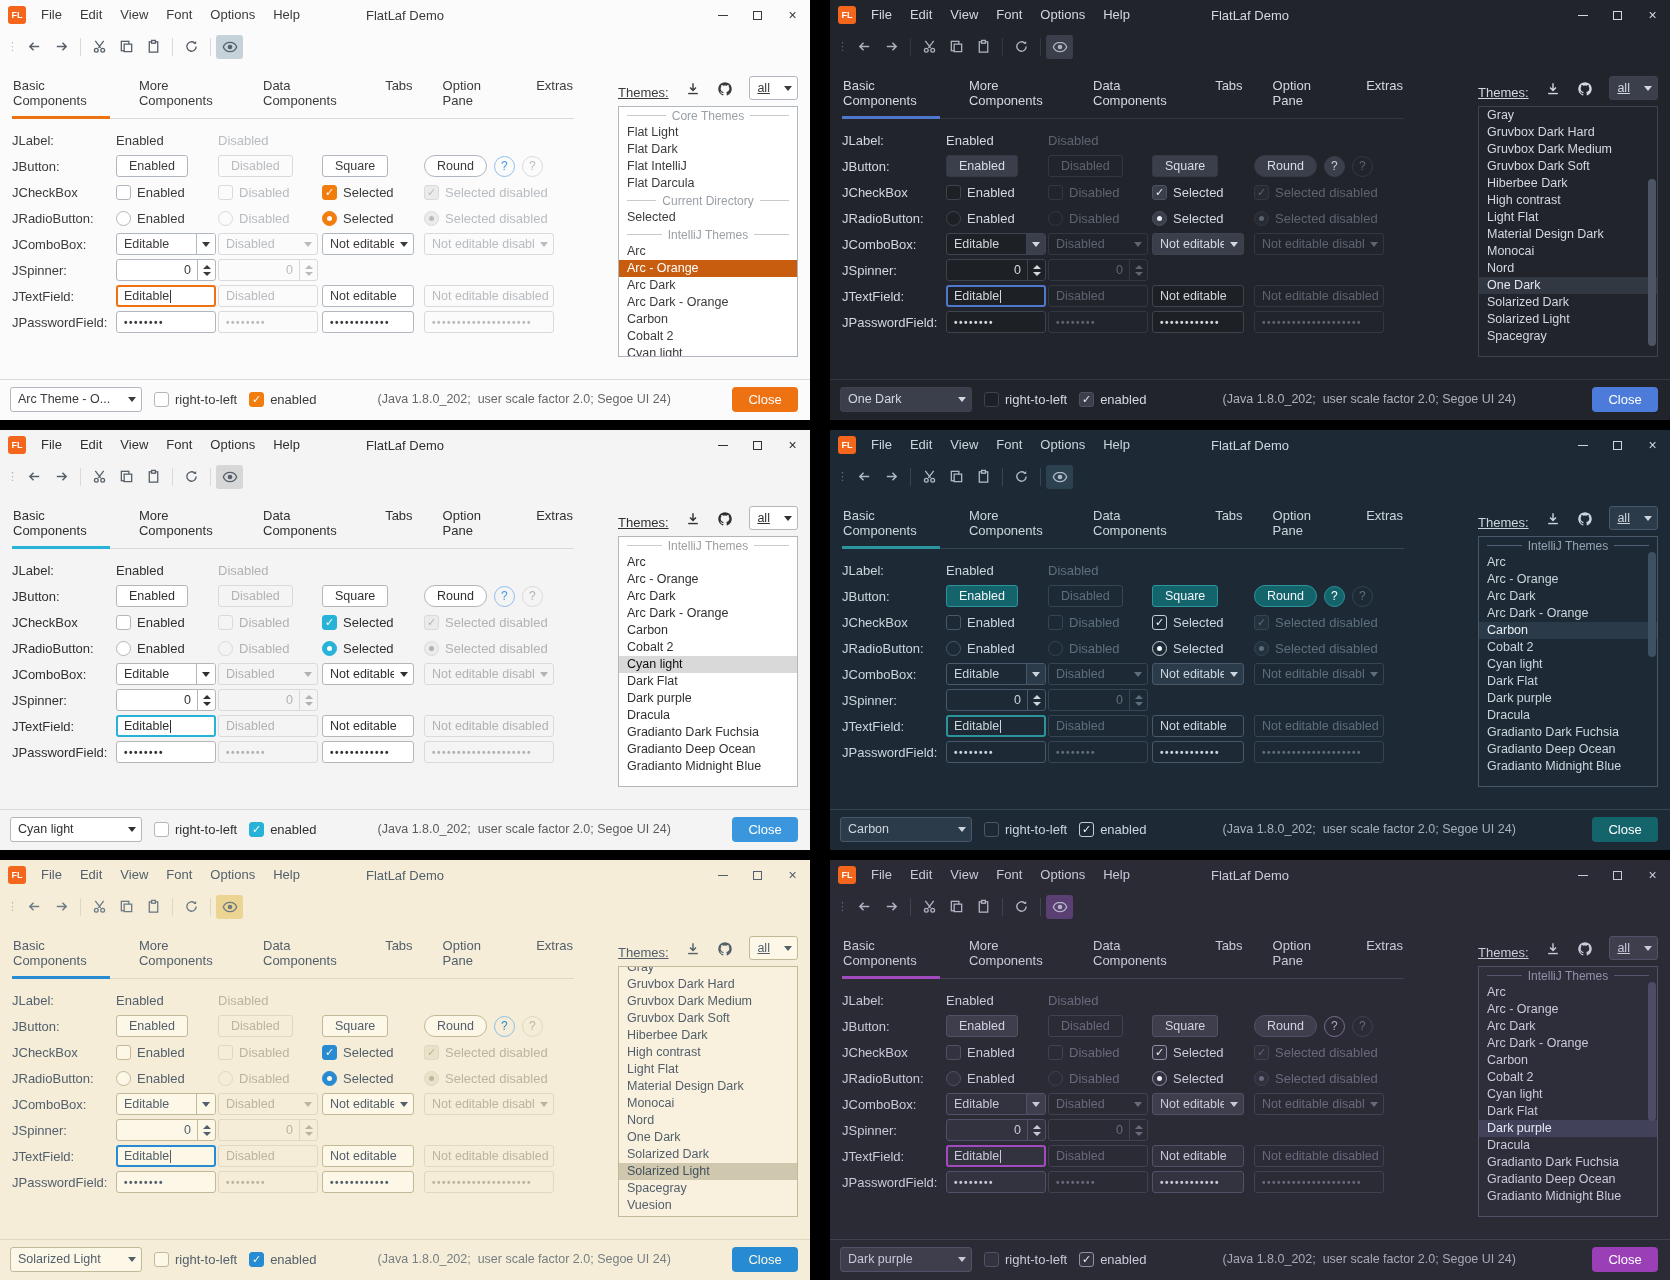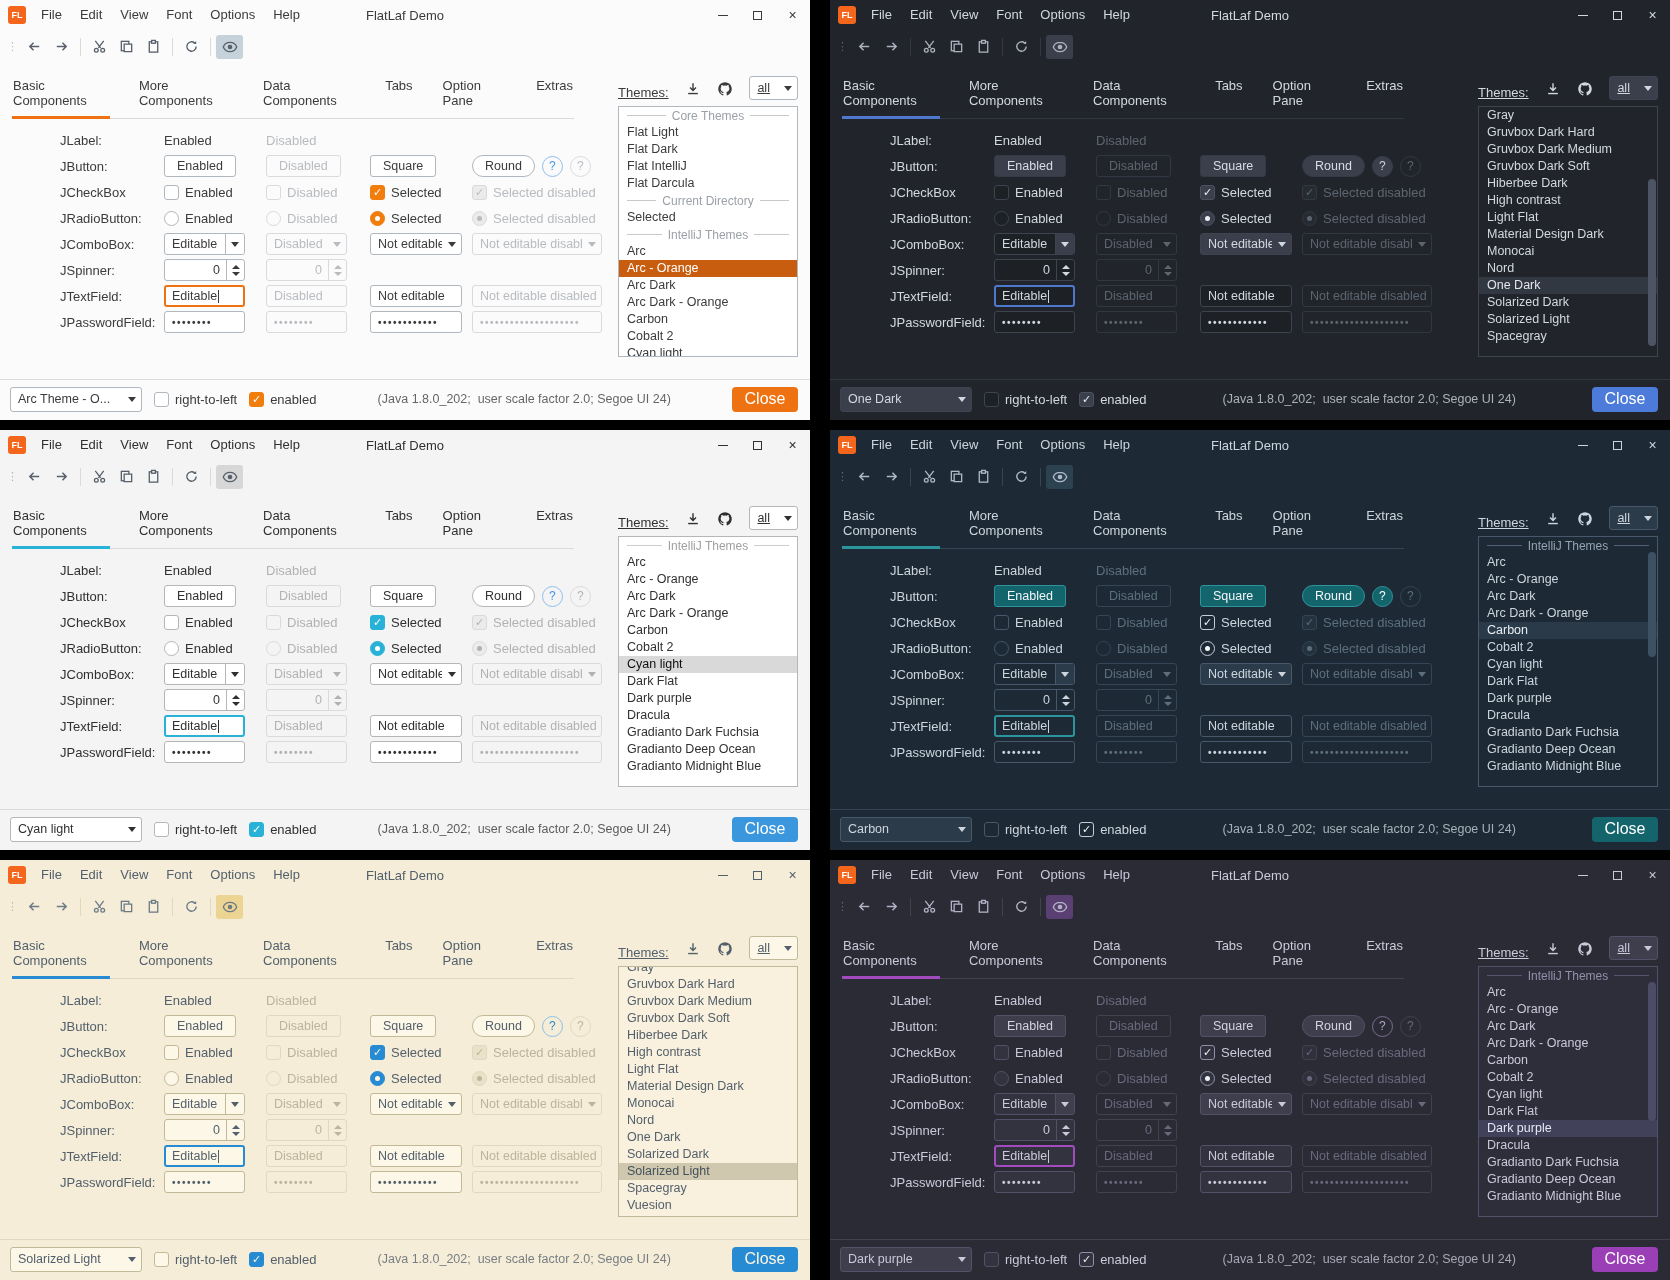--- a/index.html
+++ b/index.html
@@ -33,21 +33,21 @@
   .tbtn.toggled { background:var(--toggle-bg); }
   .tbtn svg { display:block; }
   .tsep { width:1px; height:18px; background:var(--border-dim); margin:0 5px; }
   
   .content { flex:1; display:flex; padding:0 12px; min-height:0; }
   .leftcol { width:562px; flex:none; display:flex; flex-direction:column; }
   .tabs { display:flex; gap:28px; margin-top:13px; border-bottom:1px solid var(--border-dim); }
   .tab { padding:2px 1px 8px 1px; border-bottom:3px solid transparent; margin-bottom:-1px; }
   .tab.sel { border-bottom-color:var(--accent); }
   .cgrid { display:grid; grid-template-columns:104px 102px 104px 102px 140px; row-gap:4px;
-           margin-top:10px; align-items:center;margin-left:48px; }
+           margin-top:10px; align-items:center; }
   .cgrid > div { height:22px; display:flex; align-items:center; }
   .rowlab { color:var(--fg); }
   .dim { color:var(--fg-dim); }
   
   .btn { height:22px; padding:0 12px; border-radius:3px; background:var(--btn-bg); color:var(--btn-fg);
          border:1px solid var(--btn-border); display:inline-flex; align-items:center; justify-content:center; font-size:12.5px; }
   .btn.disabled { background:var(--bg); border-color:var(--border-dim); color:var(--fg-dim); }
   .btn.round { border-radius:11px; }
   .help { width:21px; height:21px; border-radius:50%; border:1.5px solid var(--help-border); background:var(--help-bg);
           color:var(--help-fg); display:inline-flex; align-items:center; justify-content:center; font-size:12px; }
@@ -65,21 +65,21 @@
   .radio.sel { background:var(--check-bg); border-color:var(--check-border); }
   .radio.sel::after { content:""; width:5px; height:5px; border-radius:50%; background:var(--check-glyph); }
   .radio.disabled { border-color:var(--border-dim); background:var(--bg); }
   .radio.sel.disabled { background:var(--check-dis-bg); }
   .radio.sel.disabled::after { background:var(--fg-dim); }
   .field { height:22px; border:1px solid var(--border); border-radius:3px; background:var(--field-bg);
            padding:0 7px; display:inline-flex; align-items:center; font-size:12.5px; color:var(--fg); overflow:hidden; white-space:nowrap; }
   .field.disabled { background:var(--bg); border-color:var(--border-dim); color:var(--fg-dim); }
   .field.focus { border:2px solid var(--accent); padding:0 6px; }
   .caret { width:1px; height:13px; background:var(--fg); margin-left:1px; flex:none; }
-  .w1 { width:81px; } .w3 { width:92px; } .w4 { width:130px; }
+  .w1 { width:100px; } .w3 { width:92px; } .w4 { width:130px; }
   .combo { padding-right:0; }
   .combo .ct { flex:1; overflow:hidden; }
   .combo .ca { width:19px; align-self:stretch; display:flex; align-items:center; justify-content:center; flex:none; }
   .combo.editable .ca { border-left:1px solid var(--border); background:var(--combo-bg); }
   .combo.notedit { background:var(--combo-bg); }
   .combo.disabled .ca { border-left-color:var(--border-dim); background:transparent; }
   .tri-d { width:0; height:0; border-left:4px solid transparent; border-right:4px solid transparent; border-top:5px solid currentColor; }
   .spin { padding-right:0; }
   .spin .sv { flex:1; text-align:right; padding-right:6px; }
   .spin .sb { width:18px; align-self:stretch; border-left:1px solid var(--border); display:flex; flex-direction:column;
@@ -101,21 +101,21 @@
   .list-sep { height:17px; display:flex; align-items:center; gap:6px; padding:0 8px; color:var(--sep-fg); font-size:12px; white-space:nowrap; }
   .list-sep .line { flex:1; height:1px; background:var(--sep-line); min-width:8px; }
   .scroll-thumb { position:absolute; right:1px; width:8px; background:var(--scroll-thumb); border-radius:4px; }
   
   .statusbar { flex:none; height:41px; border-top:1px solid var(--border-dim); margin:6px 0 0 0;
                display:flex; align-items:center; gap:12px; padding:0 12px 2px 10px; }
   .selcombo { width:132px; height:25px; }
   .sbcheck { display:flex; align-items:center; gap:6px; }
   .status { margin:0 auto; font-size:12.5px; opacity:.78; white-space:pre; }
   .closebtn { width:66px; height:25px; border-radius:4px; border:none; background:var(--close-bg); color:var(--close-fg);
-              display:flex; align-items:center; justify-content:center; font-size:16px; }
+              display:flex; align-items:center; justify-content:center; font-size:13px; }
 </style>
 </head>
 <body>
 
 <div id="grid">
     <div class="panel" style="--bg: #fbfbfb; --field-bg: #ffffff; --combo-bg: #ffffff; --btn-bg: #ffffff; --btn-border: #b0b7be; --btn-fg: #3b3b3b; --fg: #3b3b3b; --fg-dim: #b8bcc0; --border: #b0b7be; --border-dim: #d8dadc; --accent: #ee7211; --check-bg: #f07d0c; --check-border: #f07d0c; --check-glyph: #ffffff; --check-dis-bg: #ebebeb; --sel-bg: #c85d10; --sel-fg: #ffffff; --close-bg: #ee7211; --close-fg: #ffffff; --toggle-bg: #c6d2da; --list-bg: #ffffff; --sep-fg: #9ba1a7; --sep-line: #c6cacd; --help-bg: transparent; --help-fg: #4596e8; --help-border: #90bdeb; --icon-fg: #57606a; --scroll-thumb: #d0d0d0;">
 
   <div class="titlebar">
     <div class="logo">FL</div>
     <div class="menubar">

